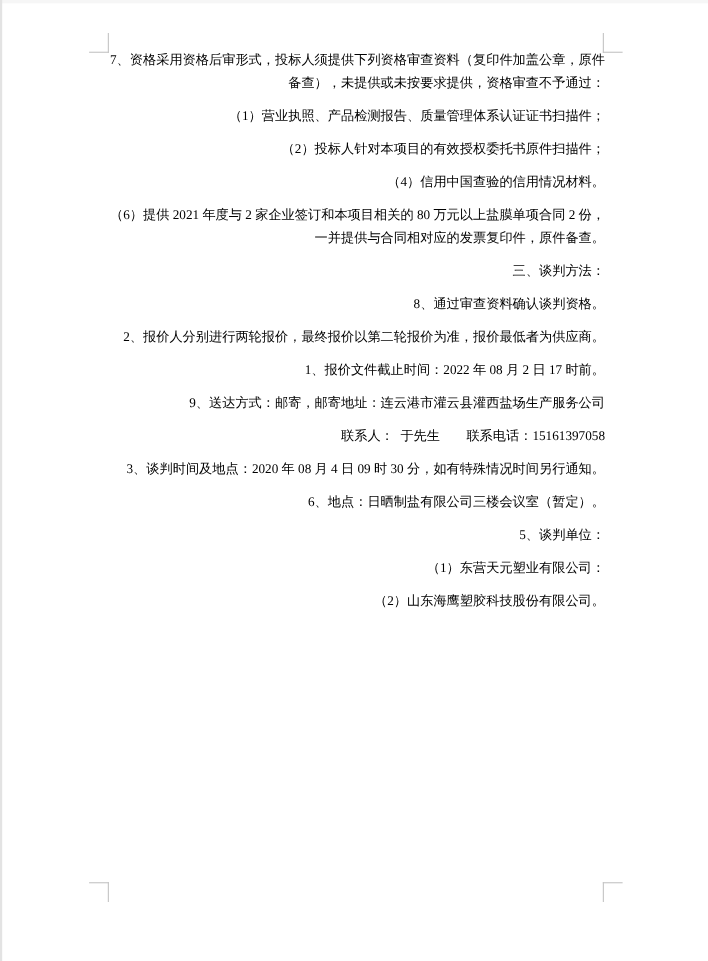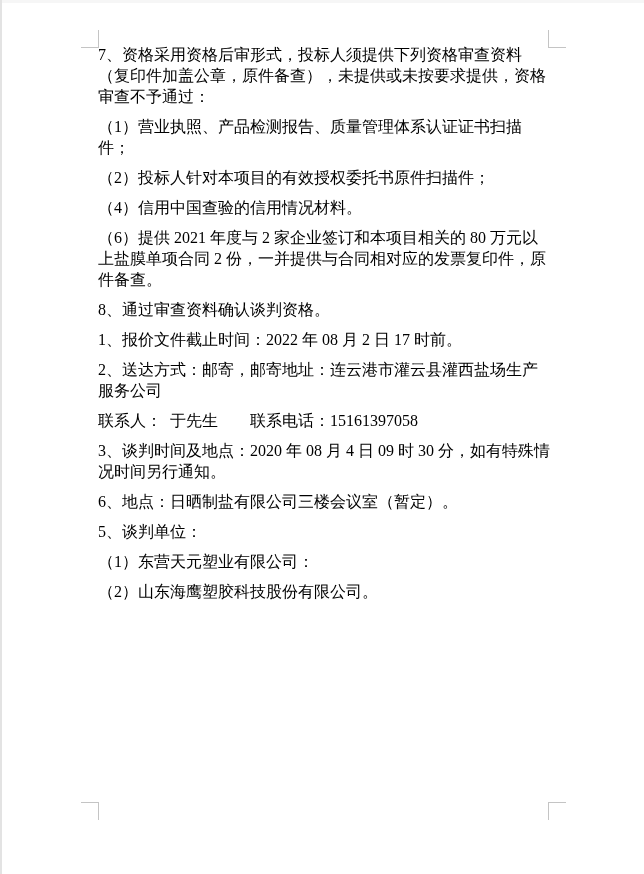--- a/index.html
+++ b/index.html
@@ -41,23 +41,23 @@
   .crop.tr { left: 548px; top: 30px;  border-left:  1px solid var(--crop_mark, #c4c4c4); border-bottom: 1px solid var(--crop_mark, #c4c4c4); }
   .crop.bl { left: 81px;  top: 802px; border-right: 1px solid var(--crop_mark, #c4c4c4); border-top:    1px solid var(--crop_mark, #c4c4c4); }
   .crop.br { left: 548px; top: 802px; border-left:  1px solid var(--crop_mark, #c4c4c4); border-top:    1px solid var(--crop_mark, #c4c4c4); }
 
   .content {
     position: absolute;
     left: 98px;
     top: 44px;
     width: 452px;
     color: var(--text_color, #000000);
-    font-size: 16px;
+    font-size: 12px;
     line-height: 21px;
-    text-align: left;
+    text-align: right;
   }
   .content p {
     margin: 0 0 9px 0;
     white-space: pre-wrap;
     word-break: break-all;
   }
 </style>
 </head>
 <body>
 
@@ -69,23 +69,25 @@
   <div class="crop tr"></div>
   <div class="crop bl"></div>
   <div class="crop br"></div>
 
   <div class="content">
     <p>7、资格采用资格后审形式，投标人须提供下列资格审查资料（复印件加盖公章，原件备查），未提供或未按要求提供，资格审查不予通过：</p>
     <p>（1）营业执照、产品检测报告、质量管理体系认证证书扫描件；</p>
     <p>（2）投标人针对本项目的有效授权委托书原件扫描件；</p>
     <p>（4）信用中国查验的信用情况材料。</p>
     <p>（6）提供 2021 年度与 2 家企业签订和本项目相关的 80 万元以上盐膜单项合同 2 份，一并提供与合同相对应的发票复印件，原件备查。</p>
+    <p>三、谈判方法：</p>
     <p>8、通过审查资料确认谈判资格。</p>
+    <p>2、报价人分别进行两轮报价，最终报价以第二轮报价为准，报价最低者为供应商。</p>
     <p>1、报价文件截止时间：2022 年 08 月 2 日 17 时前。</p>
-    <p>2、送达方式：邮寄，邮寄地址：连云港市灌云县灌西盐场生产服务公司</p>
+    <p>9、送达方式：邮寄，邮寄地址：连云港市灌云县灌西盐场生产服务公司</p>
     <p>联系人：  于先生        联系电话：15161397058</p>
     <p>3、谈判时间及地点：2020 年 08 月 4 日 09 时 30 分，如有特殊情况时间另行通知。</p>
     <p>6、地点：日晒制盐有限公司三楼会议室（暂定）。</p>
     <p>5、谈判单位：</p>
     <p>（1）东营天元塑业有限公司：</p>
     <p>（2）山东海鹰塑胶科技股份有限公司。</p>
   </div>
 </div>
 
 </body></html>

